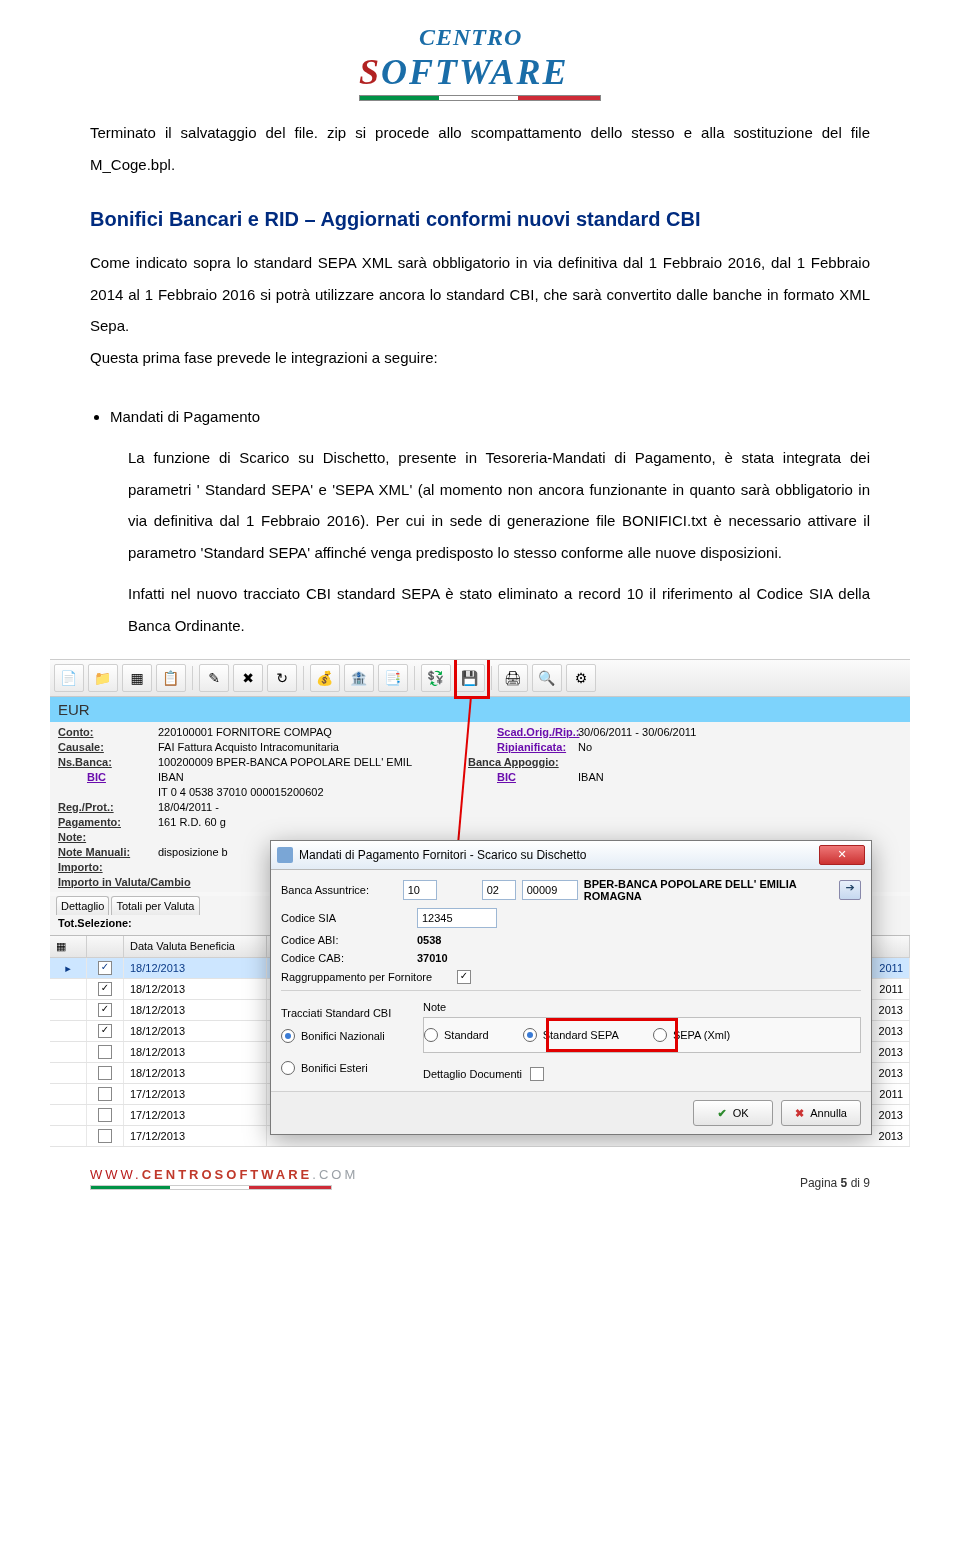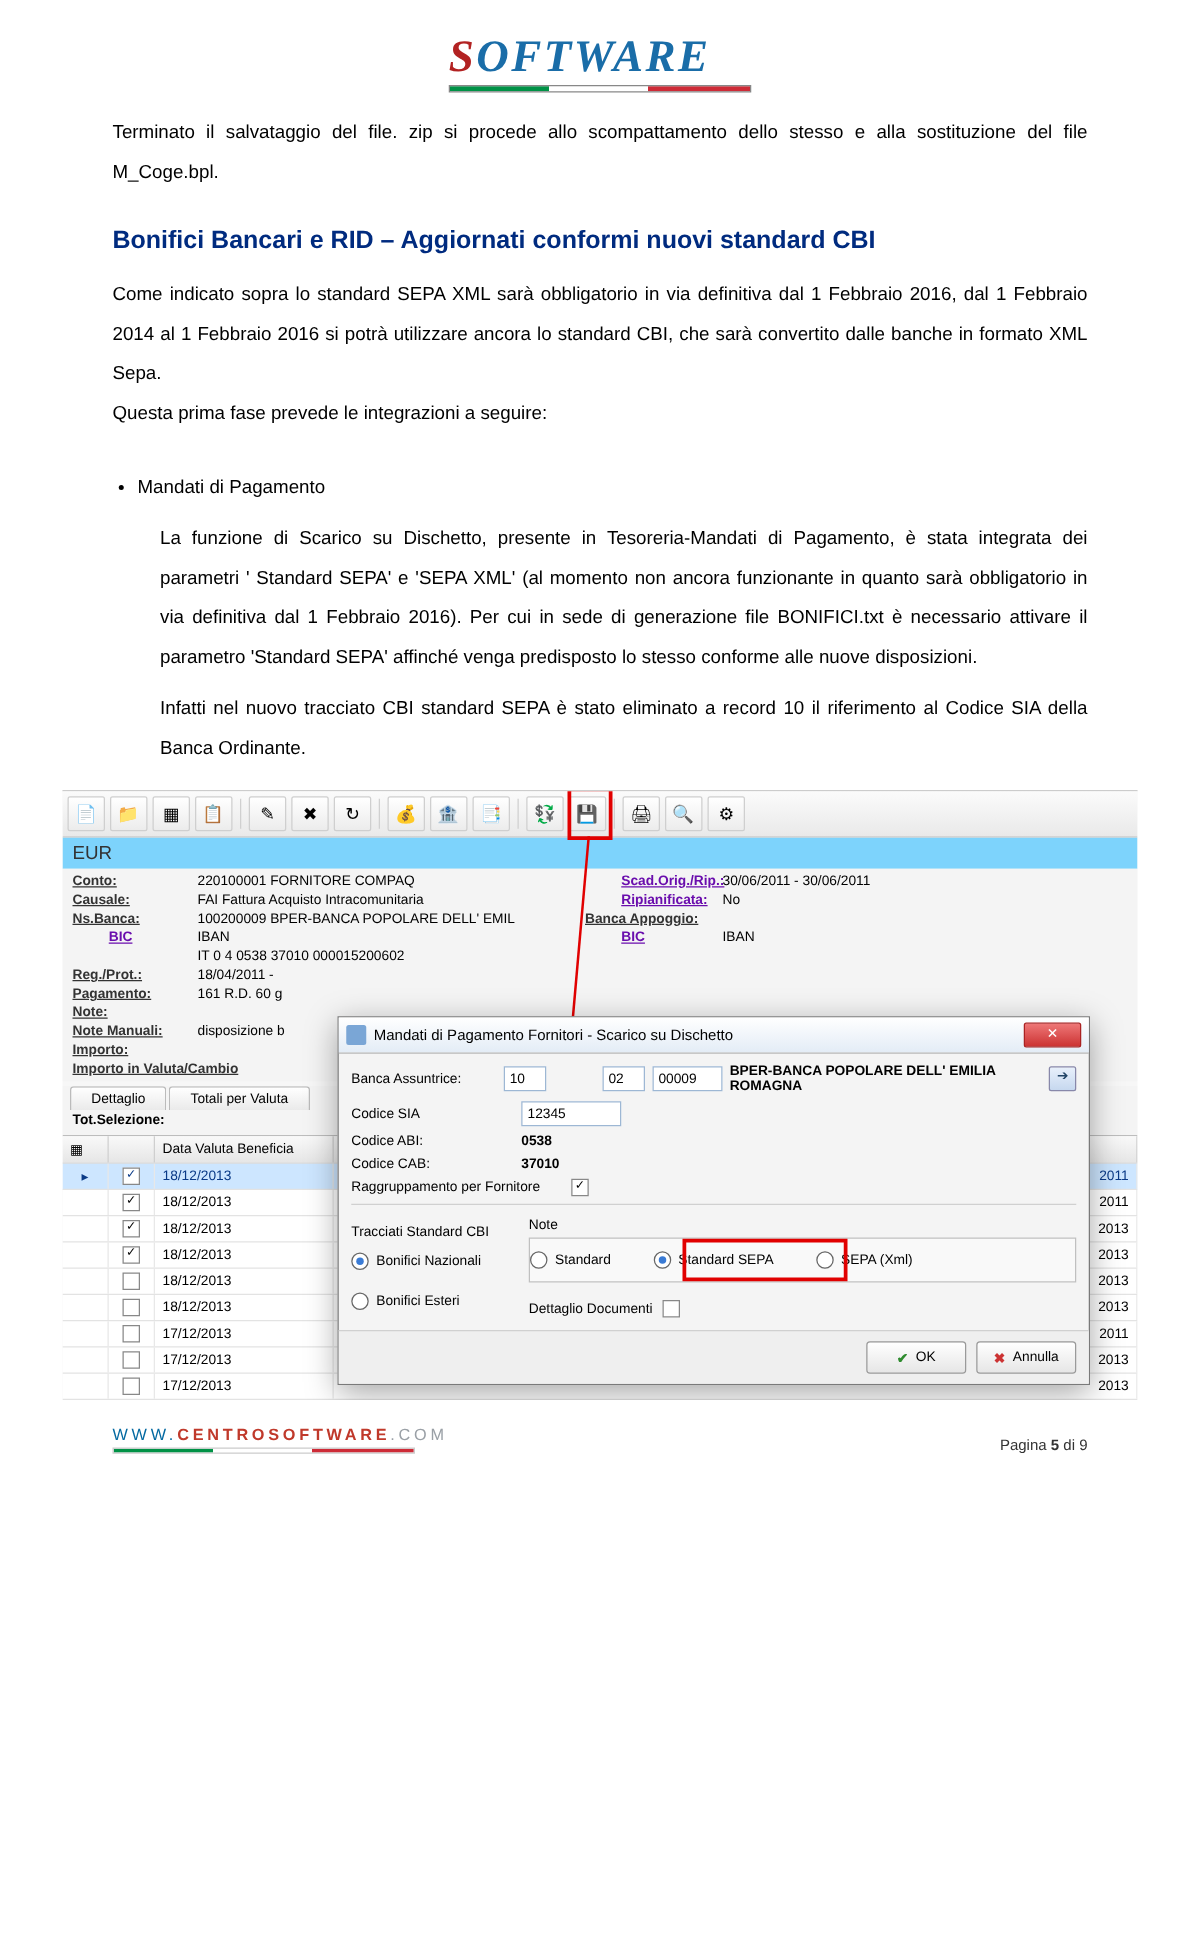--- a/index.html
+++ b/index.html
@@ -155,21 +155,21 @@
   .fields .lbl.purple { color: #6a0dad; font-weight: bold; padding-left: 29px; }
   .fields .val { color: #000; }
   .tabrow {
     display: flex;
     gap: 2px;
     padding: 0 6px;
     margin-top: 4px;
     background: #f4f4f4;
   }
   .tabrow .tab {
-    padding: 3px 16px;
+    padding: 3px 4px;
     font-size: 11px;
     border: 1px solid #bbb;
     border-bottom: none;
     background: linear-gradient(#fff, #eaeaea);
     border-radius: 3px 3px 0 0;
   }
   .tot-sel {
     padding: 2px 8px 6px 8px;
     font-size: 11px;
     font-weight: bold;
@@ -381,21 +381,21 @@
   .footer {
     display: flex;
     justify-content: space-between;
     align-items: flex-end;
     margin-top: 10px;
     font-size: 13px;
   }
   .footer-url {
     letter-spacing: 3px;
   }
-  .footer-url .w { color: #0369a1; }
+  .footer-url .w { color: #b91c1c; }
   .footer-url .c { color: #c0392b; font-weight: bold; }
   .footer-url .d { color: #9aa0a6; }
   .footer-stripe {
     height: 3px;
     width: 240px;
     background: linear-gradient(to right, #009246 33%, #fff 33% 66%, #ce2b37 66%);
     border: 1px solid #ccc;
     margin-top: 3px;
   }
   .page-num {
@@ -403,20 +403,21 @@
     color: #333;
   }
 </style>
 </head>
 <body>
 
 <div class="page">
 
   <div class="logo">
     <div class="logo-inner">
+      <div class="logo-centro">CENTRO</div>
       <div class="logo-software">
         <span class="logo-s">S</span><span class="logo-o">OFTWARE</span>
       </div>
       <div class="logo-stripe"></div>
     </div>
   </div>
 
   <div class="body-text">Terminato il salvataggio del file. zip si procede allo scompattamento dello stesso e alla sostituzione del file M_Coge.bpl.</div>
 
   <h2 class="subtitle">Bonifici Bancari e RID – Aggiornati conformi nuovi standard CBI</h2>

